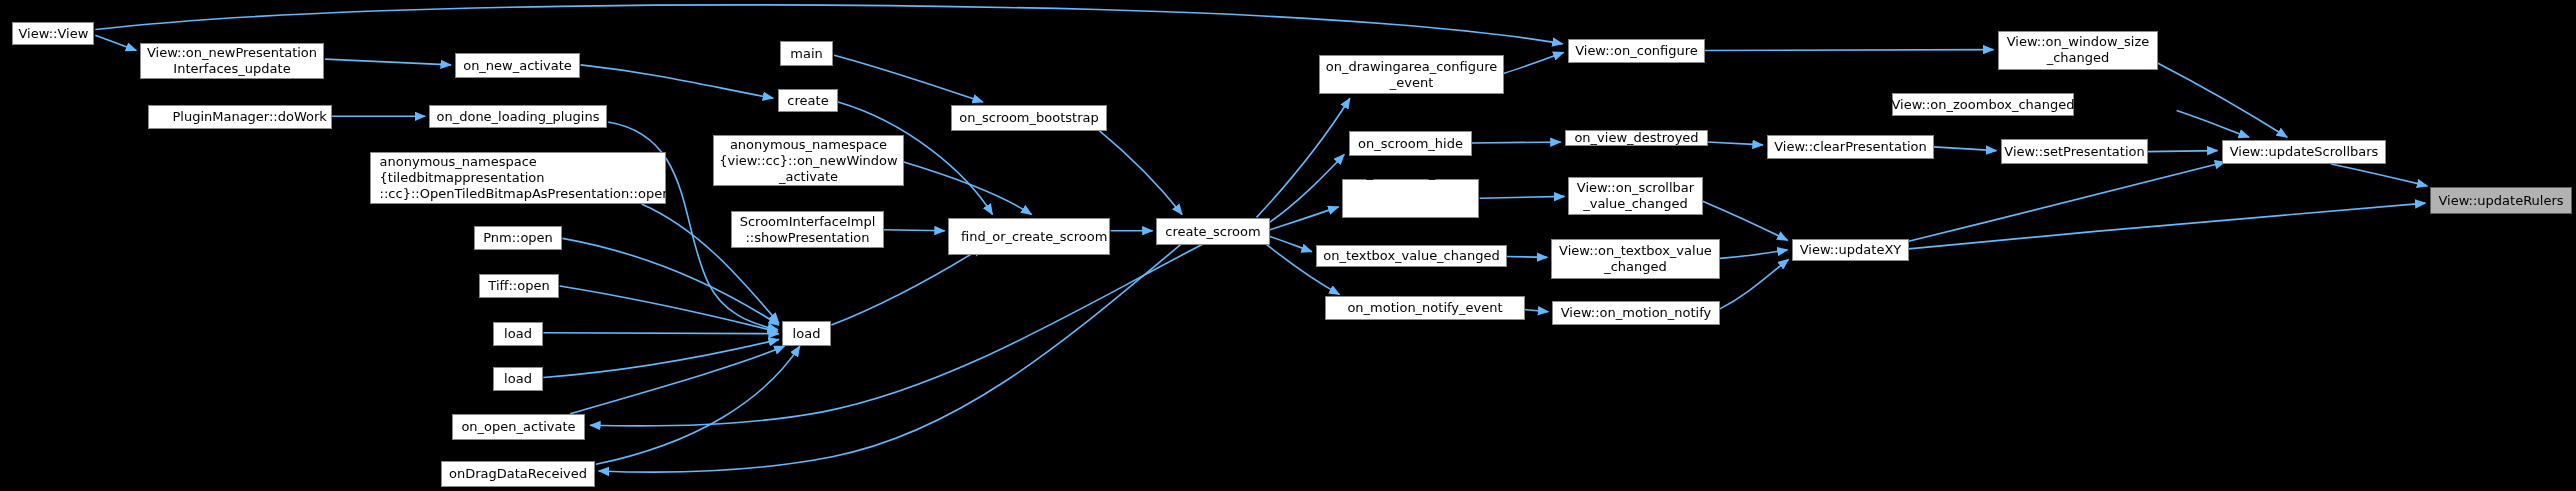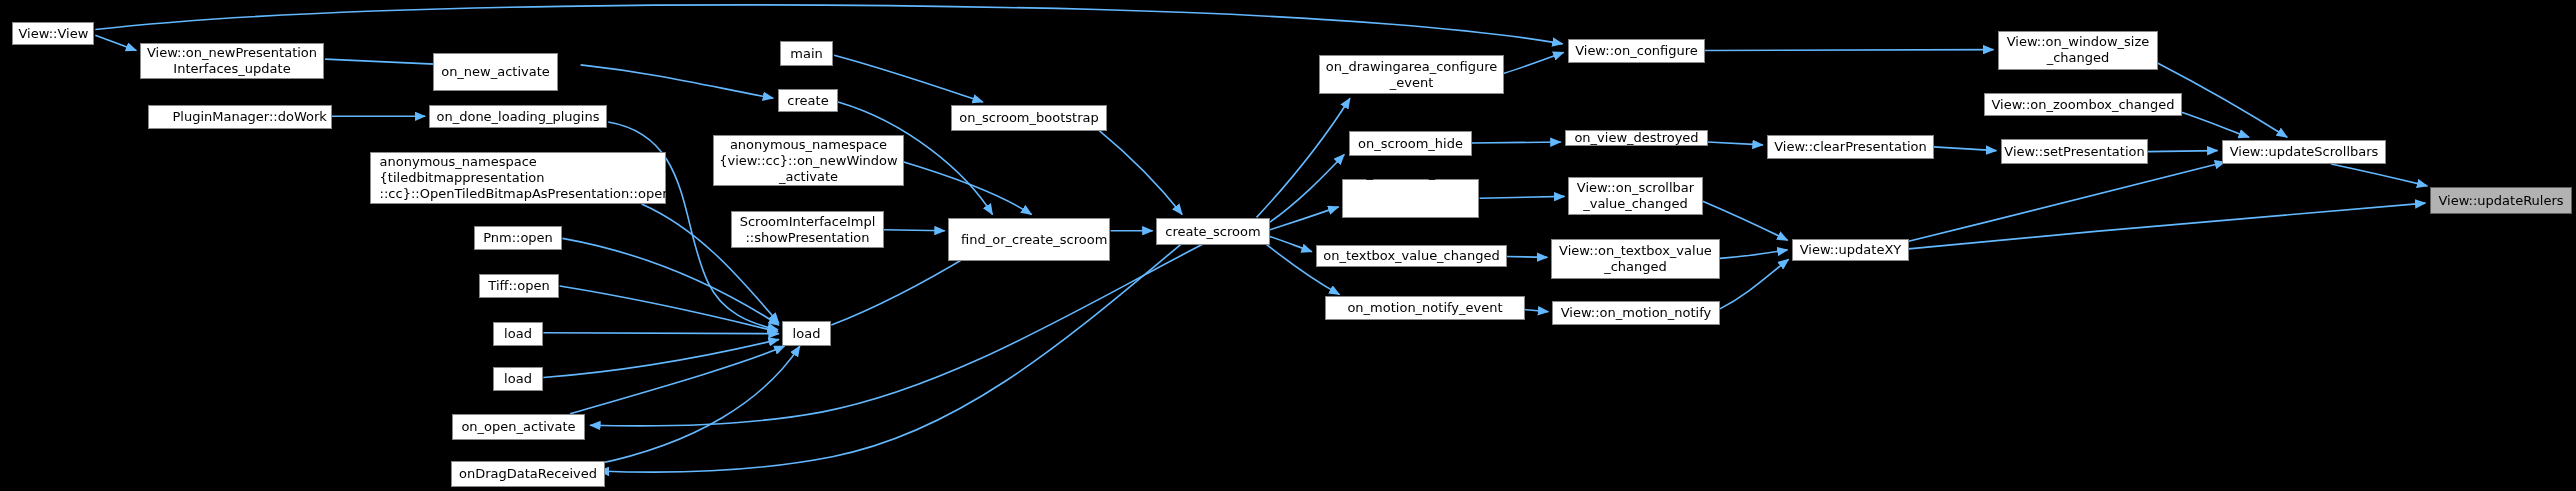--- a/index.html
+++ b/index.html
@@ -99,24 +99,24 @@
       </div>
       <div class="node" style="left: 493px; top: 322px; width: 50px; height: 24px;">
         <span class="nline">load</span>
       </div>
       <div class="node" style="left: 493px; top: 367px; width: 50px; height: 24px;">
         <span class="nline">load</span>
       </div>
       <div class="node" style="left: 452px; top: 414px; width: 133px; height: 26px;">
         <span class="nline">on_open_activate</span>
       </div>
-      <div class="node" style="left: 451px; top: 461px; width: 154px; height: 26px;">
+      <div class="node" style="left: 441px; top: 461px; width: 154px; height: 26px;">
         <span class="nline">onDragDataReceived</span>
       </div>
-      <div class="node" style="left: 433px; top: 53px; width: 125px; height: 38px;">
+      <div class="node" style="left: 455px; top: 53px; width: 125px; height: 25px;">
         <span class="nline">on_new_activate</span>
       </div>
       <div class="node" style="left: 429px; top: 105px; width: 178px; height: 23px;">
         <span class="nline">on_done_loading_plugins</span>
       </div>
       <div class="node" style="left: 780px; top: 41px; width: 53px; height: 25px;">
         <span class="nline">main</span>
       </div>
       <div class="node" style="left: 778px; top: 89px; width: 60px; height: 23px;">
         <span class="nline">create</span>
@@ -129,21 +129,21 @@
       <div class="node" style="left: 731px; top: 211px; width: 153px; height: 37px;">
         <span class="nline">ScroomInterfaceImpl</span>
         <span class="nline">::showPresentation</span>
       </div>
       <div class="node" style="left: 951px; top: 105px; width: 156px; height: 26px;">
         <span class="nline">on_scroom_bootstrap</span>
       </div>
       <div class="node" style="left: 782px; top: 321px; width: 49px; height: 25px;">
         <span class="nline">load</span>
       </div>
-      <div class="node" style="left: 948px; top: 218px; width: 162px; height: 43px; padding-left: 16px;">
+      <div class="node" style="left: 948px; top: 218px; width: 162px; height: 37px; padding-left: 16px;">
         <span class="nline">find_or_create_scroom</span>
       </div>
       <div class="node" style="left: 1156px; top: 218px; width: 114px; height: 27px;">
         <span class="nline">create_scroom</span>
       </div>
       <div class="node" style="left: 1319px; top: 55px; width: 185px; height: 39px;">
         <span class="nline">on_drawingarea_configure</span>
         <span class="nline">_event</span>
       </div>
       <div class="node" style="left: 1568px; top: 39px; width: 137px; height: 24px;">
@@ -173,21 +173,21 @@
       <div class="node" style="left: 1325px; top: 296px; width: 200px; height: 24px;">
         <span class="nline">on_motion_notify_event</span>
       </div>
       <div class="node" style="left: 1552px; top: 301px; width: 168px; height: 24px;">
         <span class="nline">View::on_motion_notify</span>
       </div>
       <div class="node" style="left: 1998px; top: 30.5px; width: 160px; height: 39px;">
         <span class="nline">View::on_window_size</span>
         <span class="nline">_changed</span>
       </div>
-      <div class="node" style="left: 1984px; top: 93px; width: 198px; height: 23px;">
+      <div class="node" style="left: 1892px; top: 93px; width: 182px; height: 23px;">
         <span class="nline">View::on_zoombox_changed</span>
       </div>
       <div class="node" style="left: 1767px; top: 135px; width: 167px; height: 24px;">
         <span class="nline">View::clearPresentation</span>
       </div>
       <div class="node" style="left: 2001px; top: 139px; width: 147px; height: 25px;">
         <span class="nline">View::setPresentation</span>
       </div>
       <div class="node" style="left: 1792px; top: 239px; width: 117px; height: 22px;">
         <span class="nline">View::updateXY</span>

